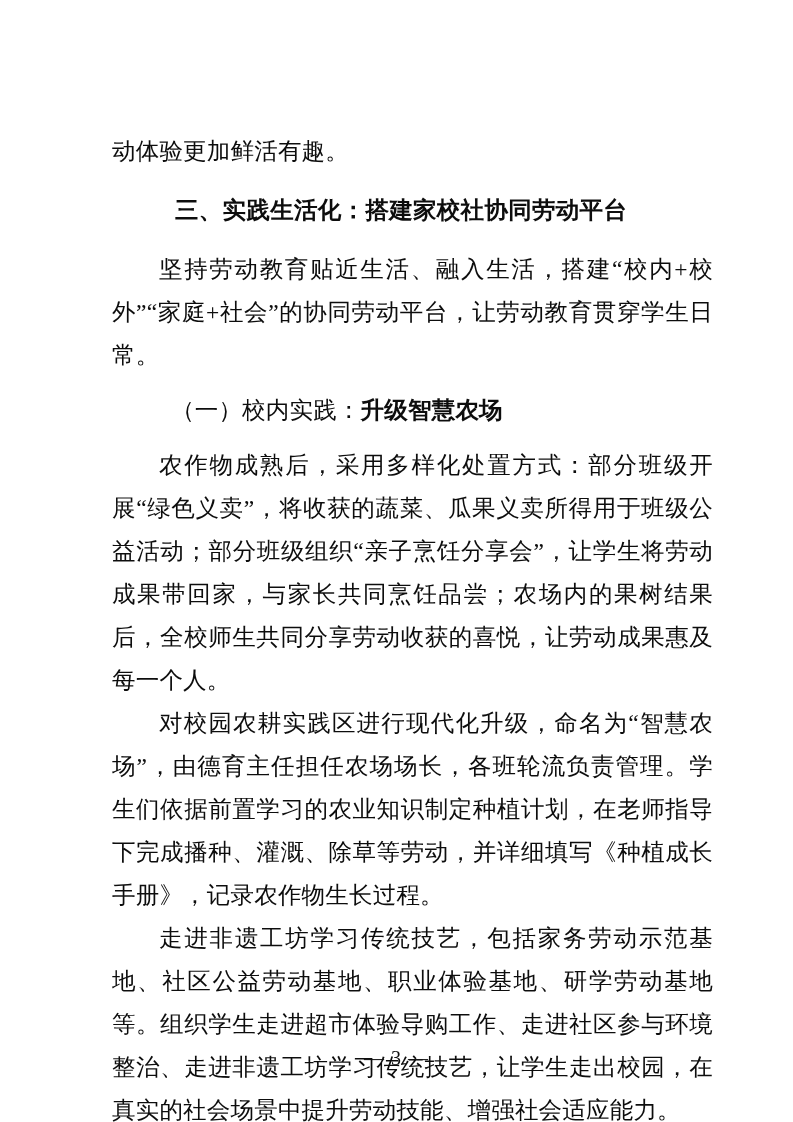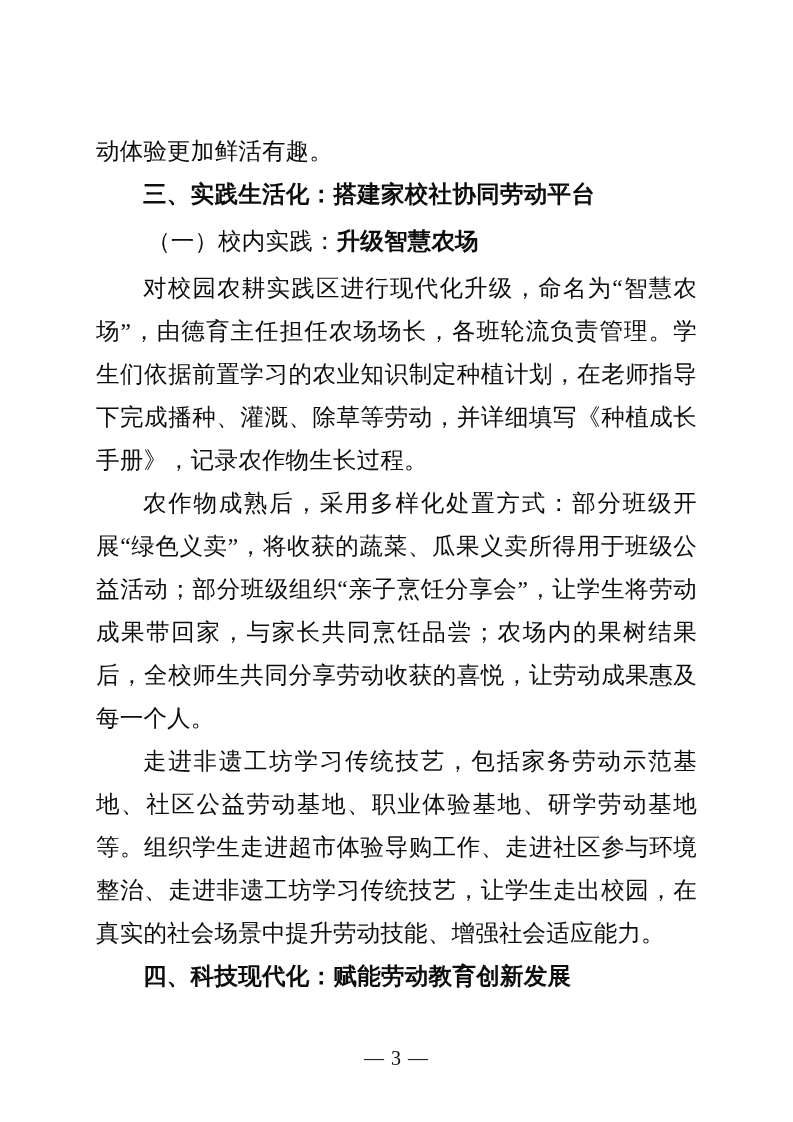--- a/index.html
+++ b/index.html
@@ -10,21 +10,21 @@
   body {
     width: 793px;
     height: 1122px;
     position: relative;
     font-family: "Liberation Serif", "DejaVu Serif", serif;
     color: #0d0d0d;
     overflow: hidden;
   }
   .page {
     position: absolute;
-    left: 0;
+    left: 16px;
     top: 0;
     width: 696px;
     height: 1122px;
     box-sizing: border-box;
     padding: 130px 73px 0 96px;
   }
   .doc-body {
     width: 601px;
   }
   .para {
@@ -37,28 +37,28 @@
     font-family: "Liberation Serif", "DejaVu Serif", serif;
   }
   .indent {
     text-indent: 47px;
   }
   .heading {
     font-weight: bold;
     text-indent: 47px;
     font-size: 23.5px;
     line-height: 43px;
-    margin: 0;
+    margin: 16px;
     letter-spacing: 0.3px;
   }
   .subheading {
     text-indent: 47px;
     font-size: 23.5px;
     line-height: 43px;
-    margin: 4px;
+    margin: 12px;
     letter-spacing: 0.2px;
   }
   .subheading .sh-label {
     font-weight: normal;
   }
   .subheading .sh-title {
     font-weight: bold;
   }
   .footer {
     position: absolute;
@@ -75,26 +75,27 @@
 </head>
 <body>
 
 <div class="page">
   <div class="doc-body">
 
     <p class="para">动体验更加鲜活有趣。</p>
 
     <p class="heading">三、实践生活化：搭建家校社协同劳动平台</p>
 
+    <p class="para indent">坚持劳动教育贴近生活、融入生活，搭建“校内+校外”“家庭+社会”的协同劳动平台，让劳动教育贯穿学生日常。</p>
 
     <p class="subheading"><span class="sh-label">（一）校内实践：</span><span class="sh-title">升级智慧农场</span></p>
 
+    <p class="para indent">农作物成熟后，采用多样化处置方式：部分班级开展“绿色义卖”，将收获的蔬菜、瓜果义卖所得用于班级公益活动；部分班级组织“亲子烹饪分享会”，让学生将劳动成果带回家，与家长共同烹饪品尝；农场内的果树结果后，全校师生共同分享劳动收获的喜悦，让劳动成果惠及每一个人。</p>
+
     <p class="para indent">对校园农耕实践区进行现代化升级，命名为“智慧农场”，由德育主任担任农场场长，各班轮流负责管理。学生们依据前置学习的农业知识制定种植计划，在老师指导下完成播种、灌溉、除草等劳动，并详细填写《种植成长手册》，记录农作物生长过程。</p>
-
-    <p class="para indent">农作物成熟后，采用多样化处置方式：部分班级开展“绿色义卖”，将收获的蔬菜、瓜果义卖所得用于班级公益活动；部分班级组织“亲子烹饪分享会”，让学生将劳动成果带回家，与家长共同烹饪品尝；农场内的果树结果后，全校师生共同分享劳动收获的喜悦，让劳动成果惠及每一个人。</p>
 
 
     <p class="para indent">走进非遗工坊学习传统技艺，包括家务劳动示范基地、社区公益劳动基地、职业体验基地、研学劳动基地等。组织学生走进超市体验导购工作、走进社区参与环境整治、走进非遗工坊学习传统技艺，让学生走出校园，在真实的社会场景中提升劳动技能、增强社会适应能力。</p>
 
     <p class="heading">四、科技现代化：赋能劳动教育创新发展</p>
 
   </div>
 </div>
 
 <div class="footer">— 3 —</div>

